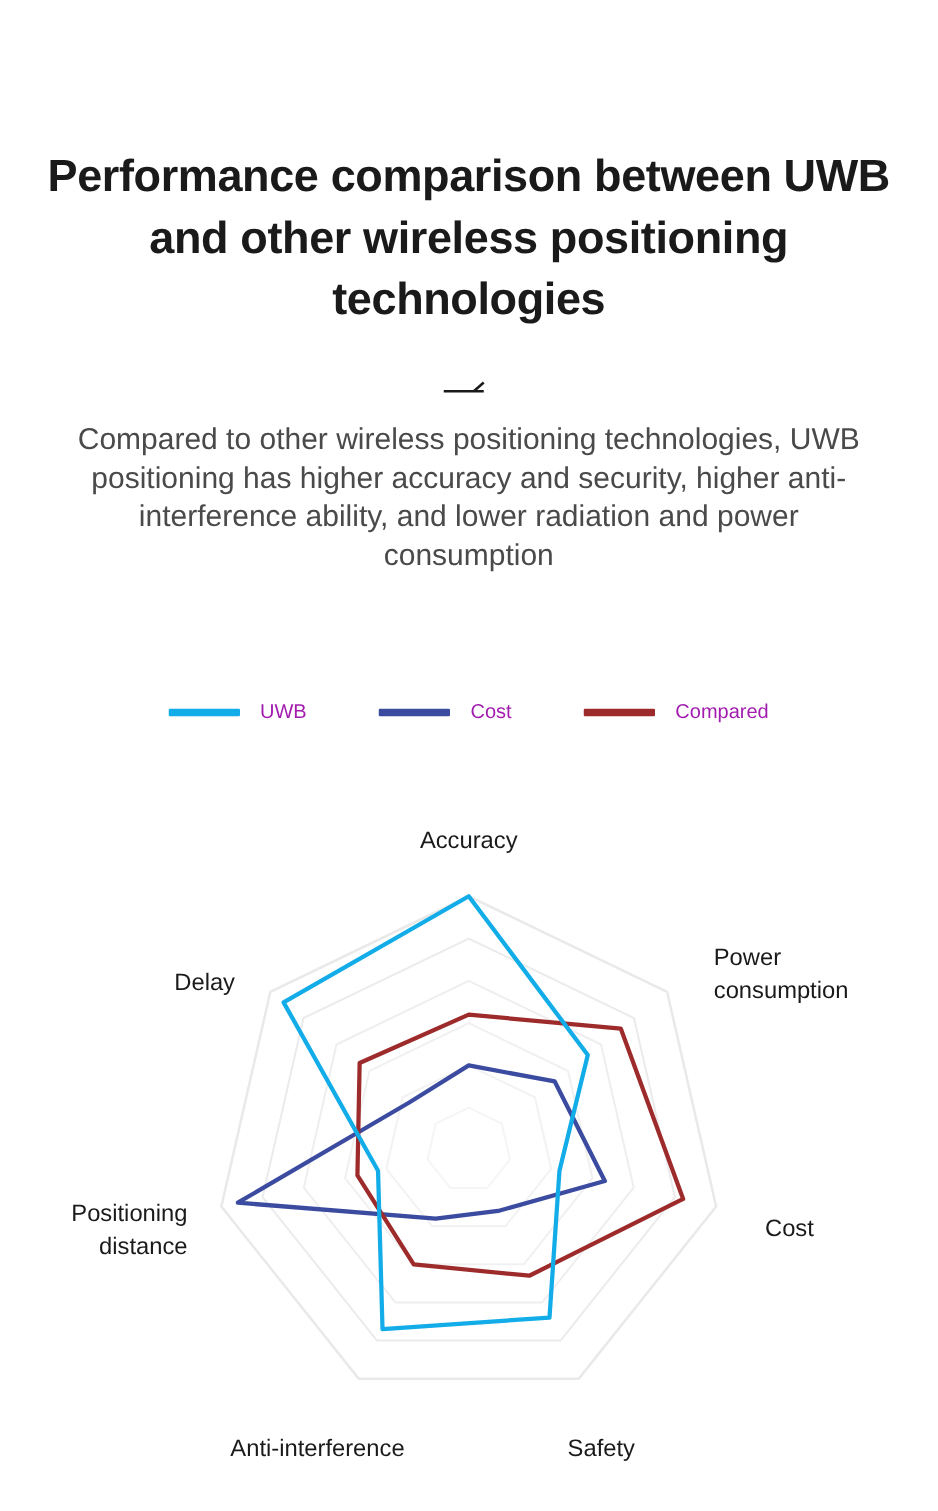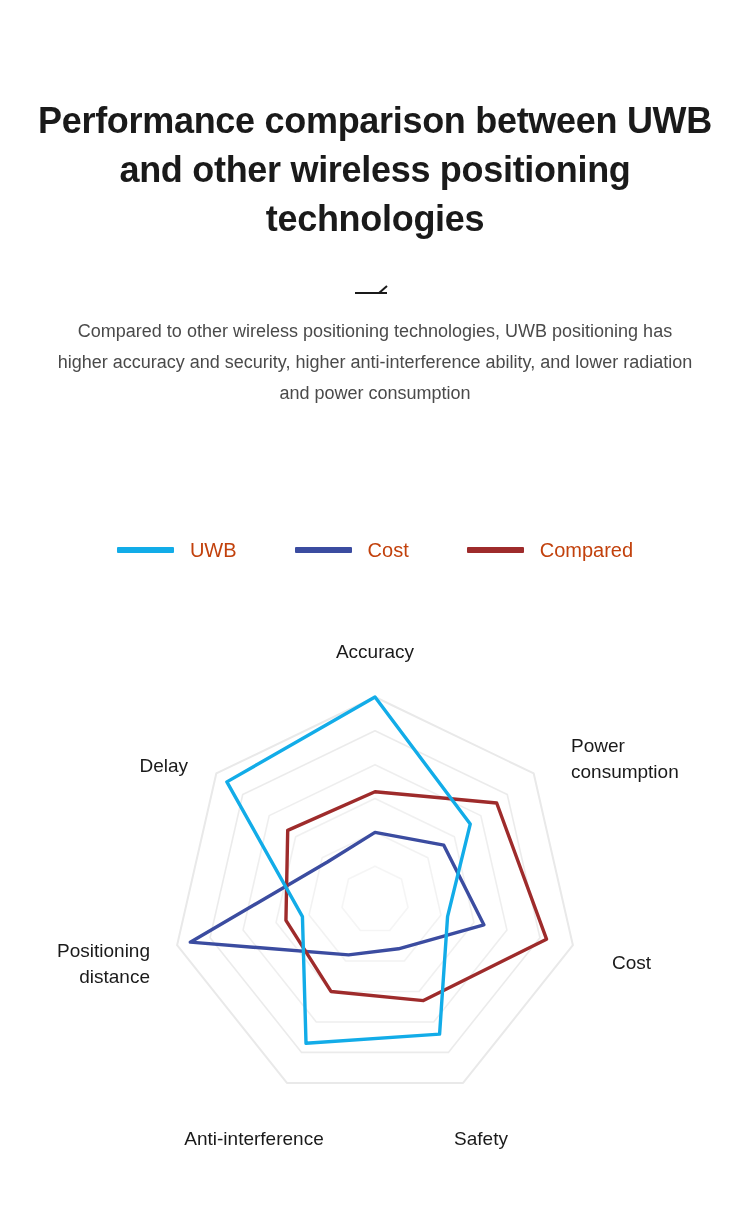--- a/index.html
+++ b/index.html
@@ -13,20 +13,21 @@
     height: 1209px;
     position: relative;
     overflow: hidden;
     font-family: "Liberation Sans", sans-serif;
     -webkit-font-smoothing: antialiased;
   }
 
   .page {
     position: absolute;
     inset: 0;
+    margin-top: 20px;
   }
 
   
   .header {
     position: absolute;
     top: 96px;
     left: 0;
     width: 750px;
     text-align: center;
   }
@@ -52,21 +53,21 @@
     justify-content: center;
   }
 
   .subtitle {
     position: absolute;
     top: 316px;
     left: 50%;
     transform: translateX(-50%);
     width: 640px;
     text-align: center;
-    font-size: 18px;
+    font-size: 24px;
     line-height: 31px;
     color: #4a4a4a;
     font-weight: 400;
   }
 
   
   .legend {
     position: absolute;
     top: 540px;
     left: 0;
@@ -81,22 +82,22 @@
     align-items: center;
   }
   .legend-item + .legend-item { margin-left: 58px; }
   .legend-swatch {
     width: 57px;
     height: 6px;
     border-radius: 1px;
     margin-right: 16px;
   }
   .legend-label {
-    font-size: 20px;
-    color: #c2410c;
+    font-size: 16px;
+    color: #a21caf;
     font-weight: 400;
     line-height: 20px;
     text-align: center;
   }
 
   
   .chart-wrap {
     position: absolute;
     top: 612px;
     left: 0;

